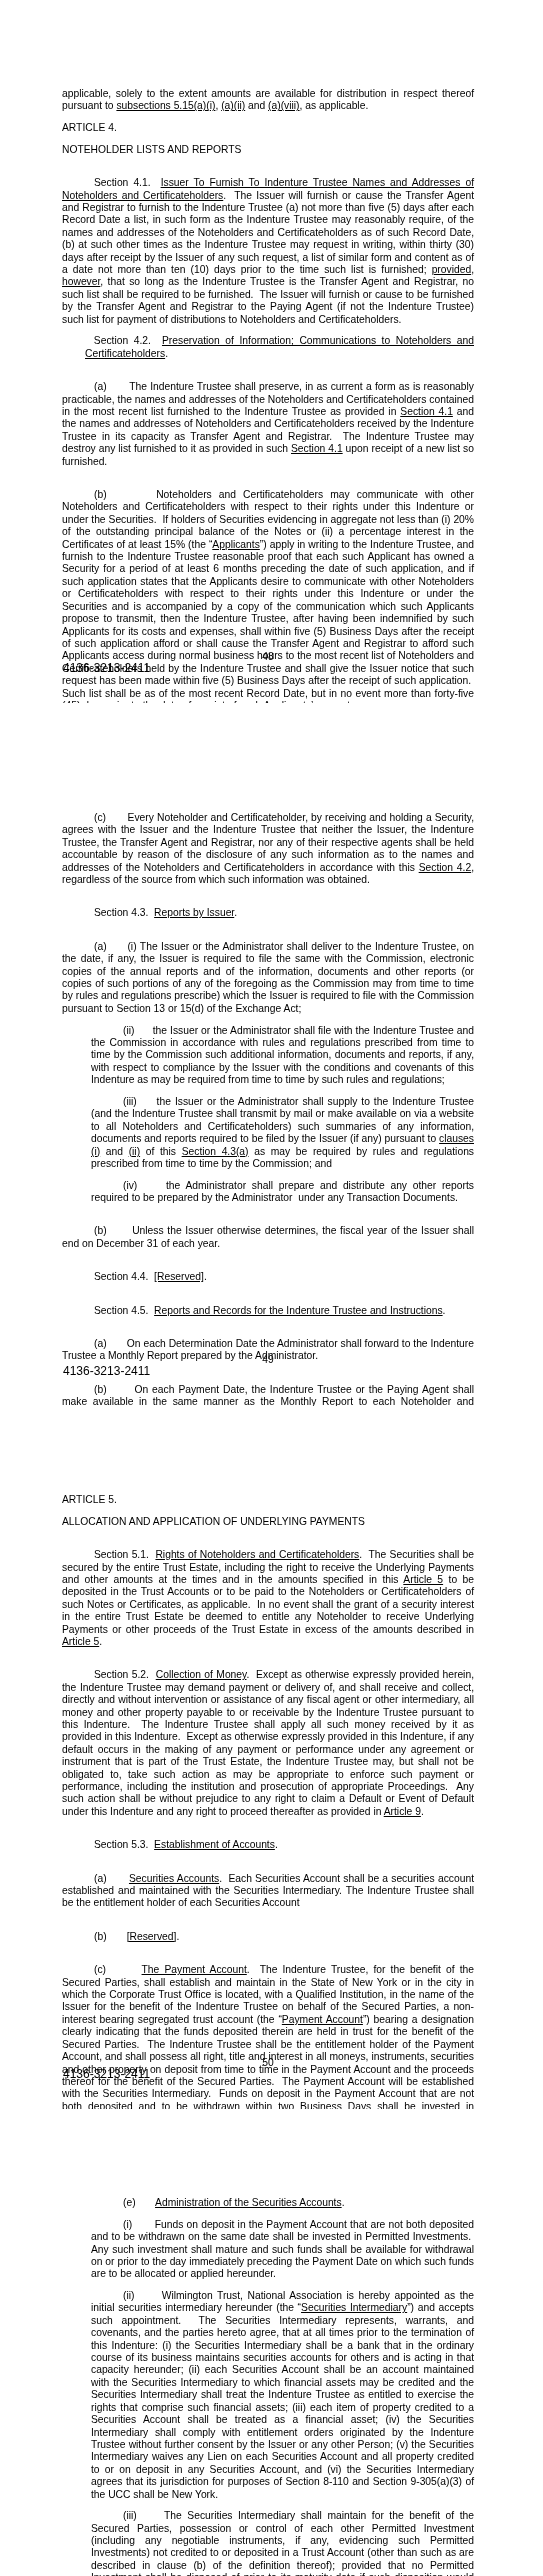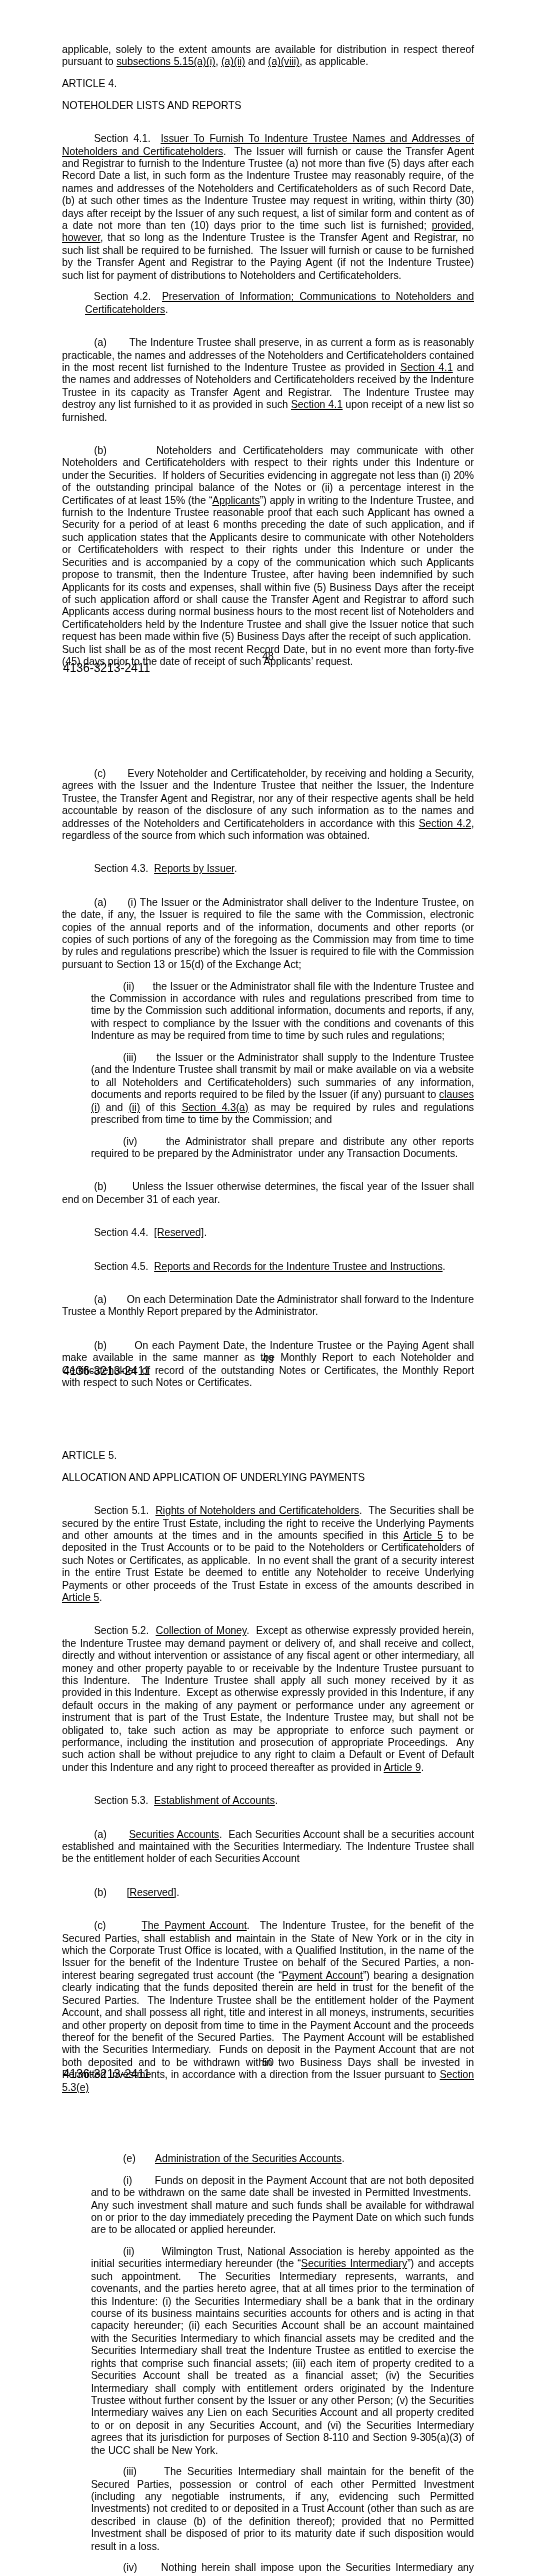--- a/index.html
+++ b/index.html
@@ -3,21 +3,21 @@
 <meta charset="utf-8">
 <title>Indenture Document</title>
 <style>
   html, body { margin: 0; padding: 0; background: #ffffff; }
   .doc { width: 544px; margin: 0; background: #ffffff; }
   .page {
     position: relative;
     width: 536px;
     height: 703px;
     box-sizing: border-box;
-    padding: 44px 62px 0 62px;
+    padding: 88px 62px 0 62px;
     background: #ffffff;
     overflow: hidden;
   }
   .page p {
     margin: 0 0 9.3px 0;
     font-family: "Liberation Sans", sans-serif;
     font-size: 10.3px;
     line-height: 12.4px;
     color: #000000;
     text-align: justify;

